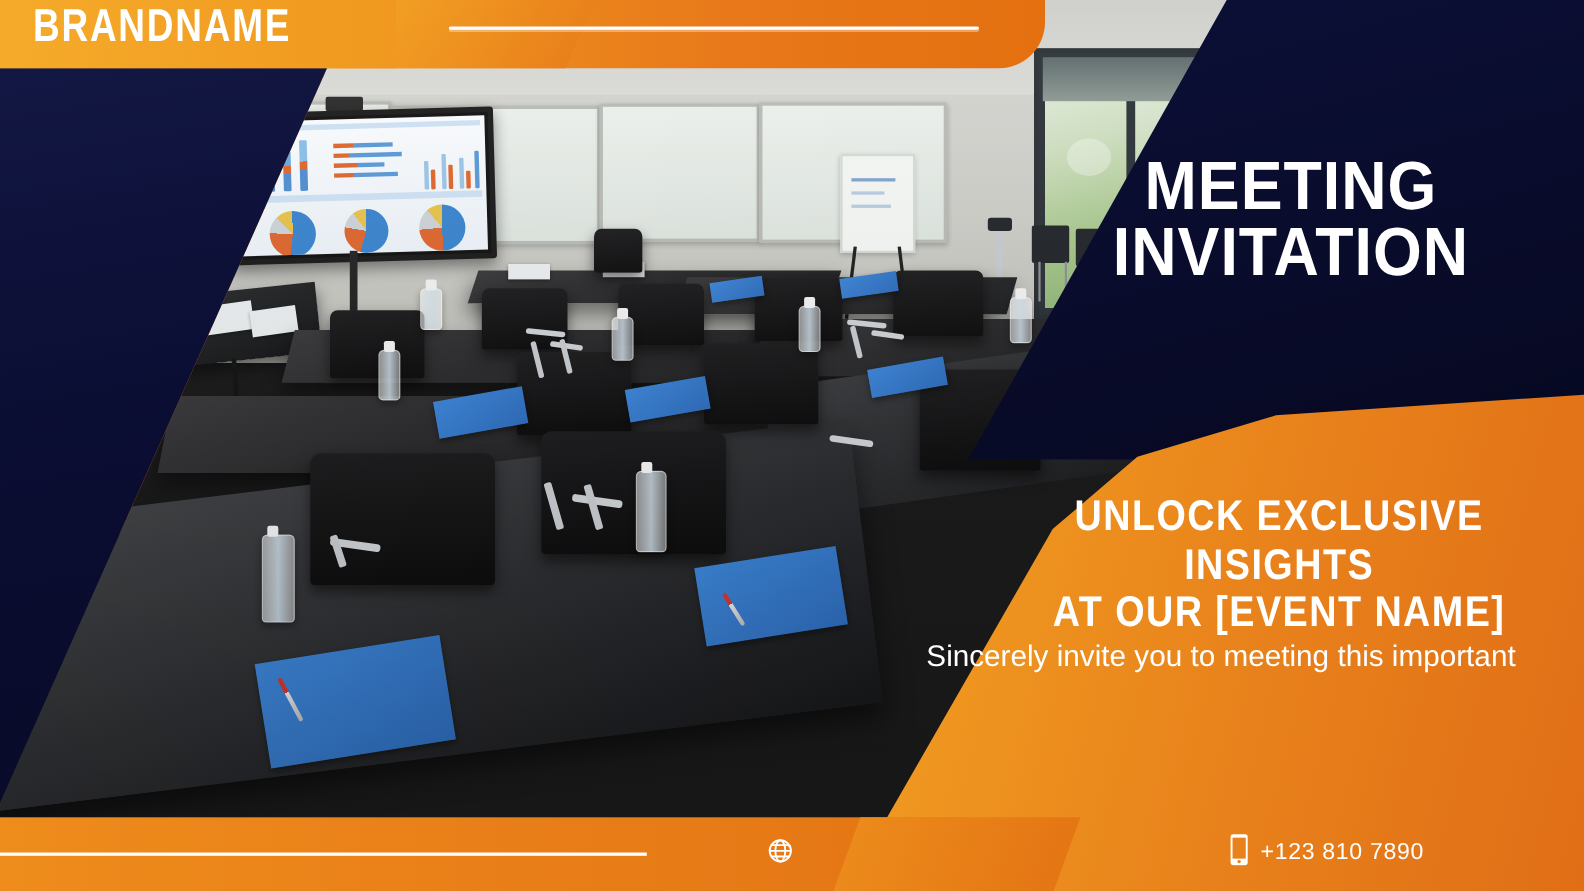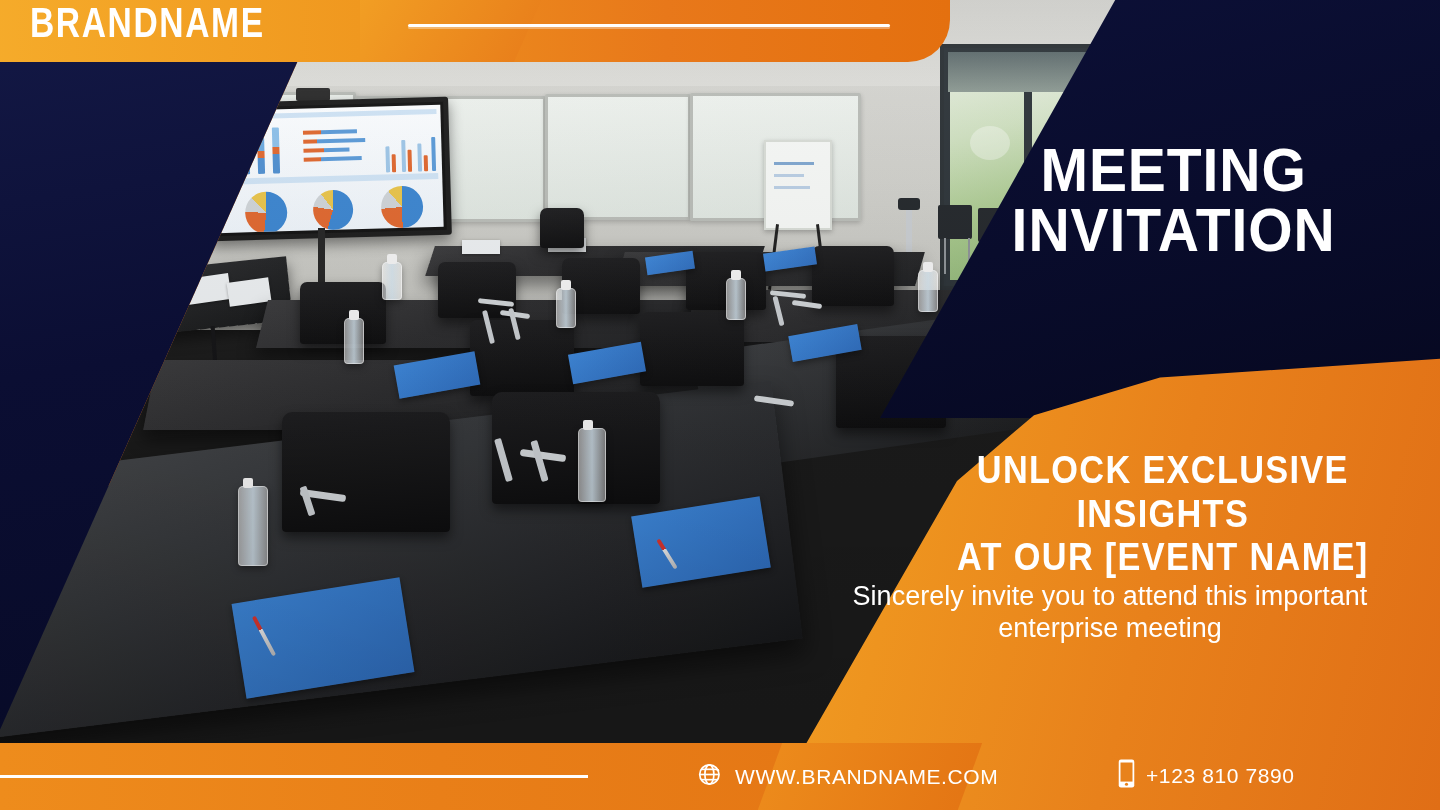--- a/index.html
+++ b/index.html
@@ -326,22 +326,21 @@
     <div>MEETING</div>
     <div>INVITATION</div>
   </div>
 
   <div class="ov orange-body" style="clip-path:polygon(100% 0%,100% 100%,4% 100%,31% 30%,42% 16%,60% 8%,100% 4%);"></div>
   <div class="head">
     <div>UNLOCK EXCLUSIVE INSIGHTS</div>
     <div>AT OUR  [EVENT NAME]</div>
   </div>
   <div class="sub">
-    <div>Sincerely invite you to attend this important</div>
-    <div>enterprise meeting</div>
+    <div>Sincerely invite you to meeting this important</div>
   </div>
 
   <div class="ov brandbar">
     <div class="brandbar-skew"></div>
     <div class="brandbar-light"></div>
     <div class="brand-text">BRANDNAME</div>
   </div>
   <div class="ov topline"></div>
 
   <div class="ov footbar">
@@ -353,21 +352,20 @@
     <span class="ico">
       <svg width="27" height="27" viewBox="0 0 24 24" fill="none" stroke="#fff" stroke-width="1.5">
         <circle cx="11" cy="12" r="8.6"></circle>
         <ellipse cx="11" cy="12" rx="4" ry="8.6"></ellipse>
         <line x1="2.4" y1="12" x2="19.6" y2="12"></line>
         <line x1="3.6" y1="7.4" x2="18.4" y2="7.4"></line>
         <line x1="3.6" y1="16.6" x2="18.4" y2="16.6"></line>
         <circle cx="18.6" cy="8.2" r="1.1" fill="#fff" stroke="none"></circle>
       </svg>
     </span>
-    <span class="c-label">WWW.BRANDNAME.COM</span>
   </div>
 
   <div class="contact c-tel">
     <span class="ico">
       <svg width="17" height="29" viewBox="0 0 16 28">
         <rect x="0.5" y="0.5" width="15" height="27" rx="2.2" fill="#fff"></rect>
         <rect x="2.2" y="3.4" width="11.6" height="18.4" fill="#E8821B"></rect>
         <circle cx="8" cy="24.4" r="1.5" fill="#E8821B"></circle>
       </svg>
     </span>

